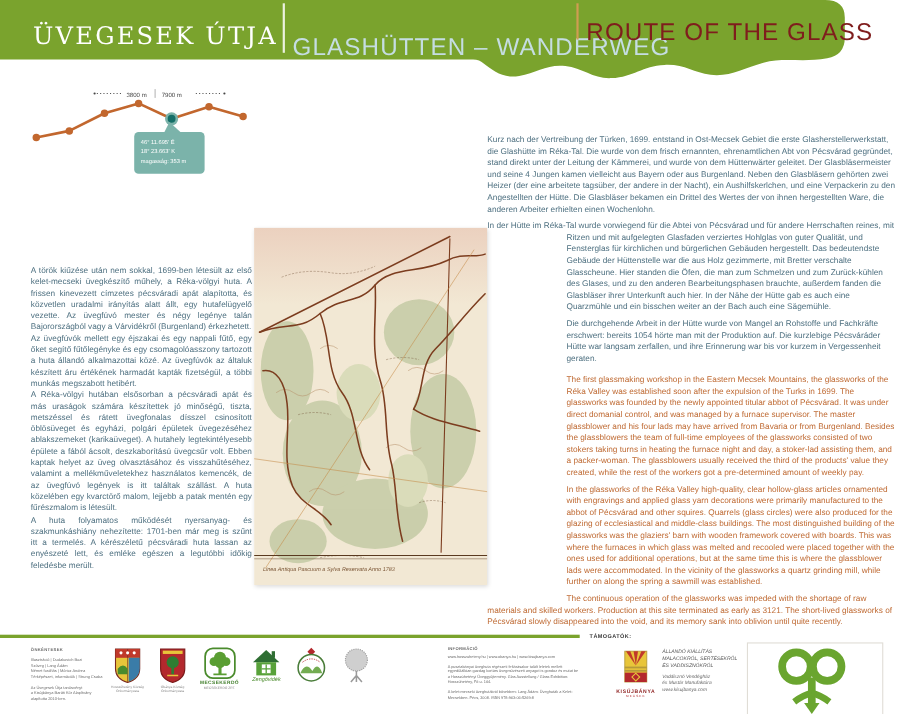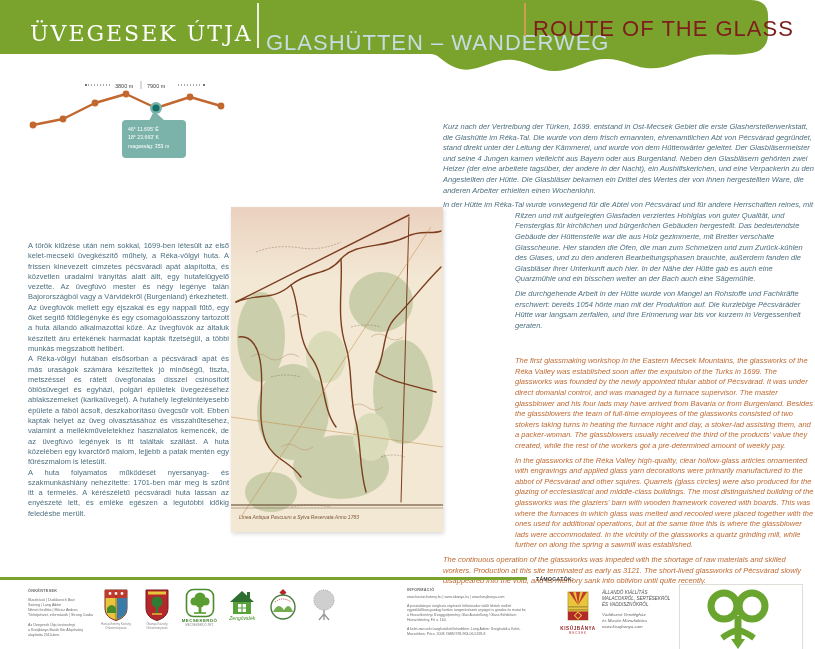--- a/index.html
+++ b/index.html
@@ -13,24 +13,24 @@
   #divider-1{left:257px;top:3px;width:2px;height:45px;background:rgba(255,255,255,.85);}
   #title-de{left:266px;top:30px;font-size:22px;letter-spacing:1px;color:#c5dde2;}
   #divider-2{left:524px;top:3px;width:2px;height:33px;background:#cf9d52;}
   #title-en{left:533px;top:16px;font-size:22px;letter-spacing:1px;color:#7f1d1d;text-align:right;}
   
   #profile-svg{left:18px;top:76px;}
   
   #hu-col{left:28px;top:241px;width:201px;color:#4e7080;font-family:Liberation Sans, sans-serif;
           font-size:7.5px;line-height:10.3px;text-align:justify;white-space:pre-line;}
   #right-col{left:443px;top:122px;width:371px;font-size:7.5px;line-height:10.6px;}
-  #right-col p{margin:0 0 4px 0;font-style:italic;}
+  #right-col p{margin:0 0 4px 0;}
   .de{color:#4e7080;}
   .en{color:#bf6a33;}
-  .en-group{margin-top:25px;}
+  .en-group{margin-top:9px;}
   .map-spacer{float:left;width:72px;height:345px;
               shape-outside:polygon(0 11px,72px 11px,72px 345px,0 345px);}
   
   #map-svg{left:231px;top:207px;box-shadow:1px 2px 4px rgba(0,0,0,.15);}
   
   #footer-line{left:0;top:577px;width:527px;height:3px;background:#7aa32d;}
   #credits{left:28px;top:589px;width:100px;color:#6b6b6b;font-size:3.6px;line-height:5px;}
   #credits .hd{font-weight:bold;font-size:3.8px;margin-bottom:4px;letter-spacing:.3px;}
   #credits .note{margin-top:5px;white-space:pre-line;}
   #logos-row{left:100px;top:588px;width:240px;display:flex;gap:9px;align-items:flex-start;}

